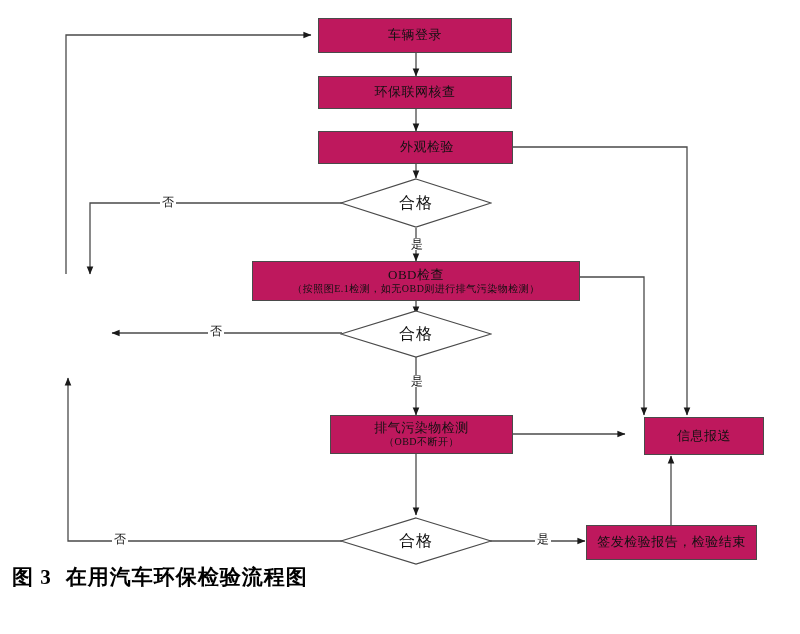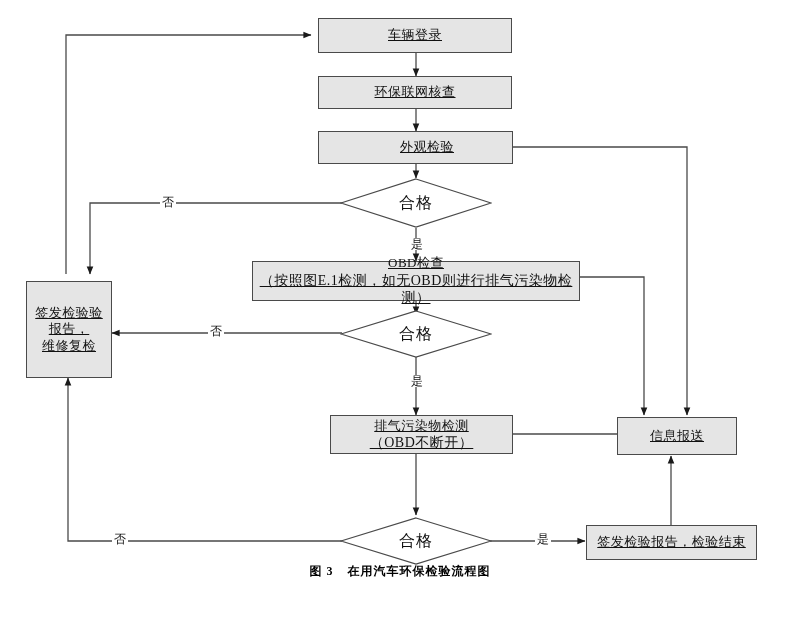--- a/index.html
+++ b/index.html
@@ -10,33 +10,32 @@
     color:#1a1a1a;
     overflow:hidden;
   }
   #stage{position:relative;width:800px;height:634px;}
   svg#wires{position:absolute;left:0;top:0;width:800px;height:634px;}
 
   .node{
     position:absolute;
     box-sizing:border-box;
     border:1px solid #4a4a4a;
-    background:#e5e5e5;
+    background:#be185d;
     display:flex;
     flex-direction:column;
     align-items:center;
     justify-content:center;
     text-align:center;
     line-height:1.25;
     font-size:13px;
     color:#111;
     letter-spacing:.5px;
-    text-decoration:underline;
   }
-  .node .l2{font-size:14px;}
+  .node .l2{font-size:10px;}
 
   .diamond-wrap{position:absolute;}
   .diamond-wrap svg{display:block;}
   .diamond-label{
     position:absolute;left:0;top:0;width:100%;height:100%;
     display:flex;align-items:center;justify-content:center;
     font-size:16px;letter-spacing:1px;color:#111;
   }
 
   .edge-label{
@@ -46,25 +45,26 @@
     background:#ffffff;
     padding:0 2px;
     line-height:1;
     white-space:nowrap;
   }
 
   #caption{
     position:absolute;
     left:0;right:0;
     top:563px;
-    text-align:center;
-    font-size:12px;
+    text-align:left;
+    font-size:21px;
     font-weight:bold;
     letter-spacing:1px;
     color:#000;
+    padding-left:12px;
   }
   #caption .gap{display:inline-block;width:14px;}
 </style>
 </head>
 <body>
 
 <div id="stage">
 
   <svg id="wires" viewBox="0 0 800 634" xmlns="http://www.w3.org/2000/svg">
     <defs>
@@ -144,27 +144,22 @@
     <span class="l2">（OBD不断开）</span>
   </div>
 
   <div class="diamond-wrap" style="left:340px;top:517px;width:152px;height:48px;">
     <svg viewBox="0 0 152 48" width="152" height="48" xmlns="http://www.w3.org/2000/svg">
       <polygon points="76,1 151,24 76,47 1,24" fill="#ffffff" stroke="#4a4a4a" stroke-width="1.3"></polygon>
     </svg>
     <div class="diamond-label">合格</div>
   </div>
 
-  <div class="node" style="left:26px;top:281px;width:86px;height:97px;">
-    <span>签发检验验</span>
-    <span>报告，</span>
-    <span>维修复检</span>
-  </div>
 
-  <div class="node" style="left:617px;top:417px;width:120px;height:38px;justify-content:center;">
+  <div class="node" style="left:644px;top:417px;width:120px;height:38px;justify-content:center;">
     <span>信息报送</span>
   </div>
 
   <div class="node" style="left:586px;top:525px;width:171px;height:35px;">
     <span>签发检验报告，检验结束</span>
   </div>
 
   <div class="edge-label" style="left:160px;top:196px;">否</div>
   <div class="edge-label" style="left:409px;top:238px;">是</div>
 

